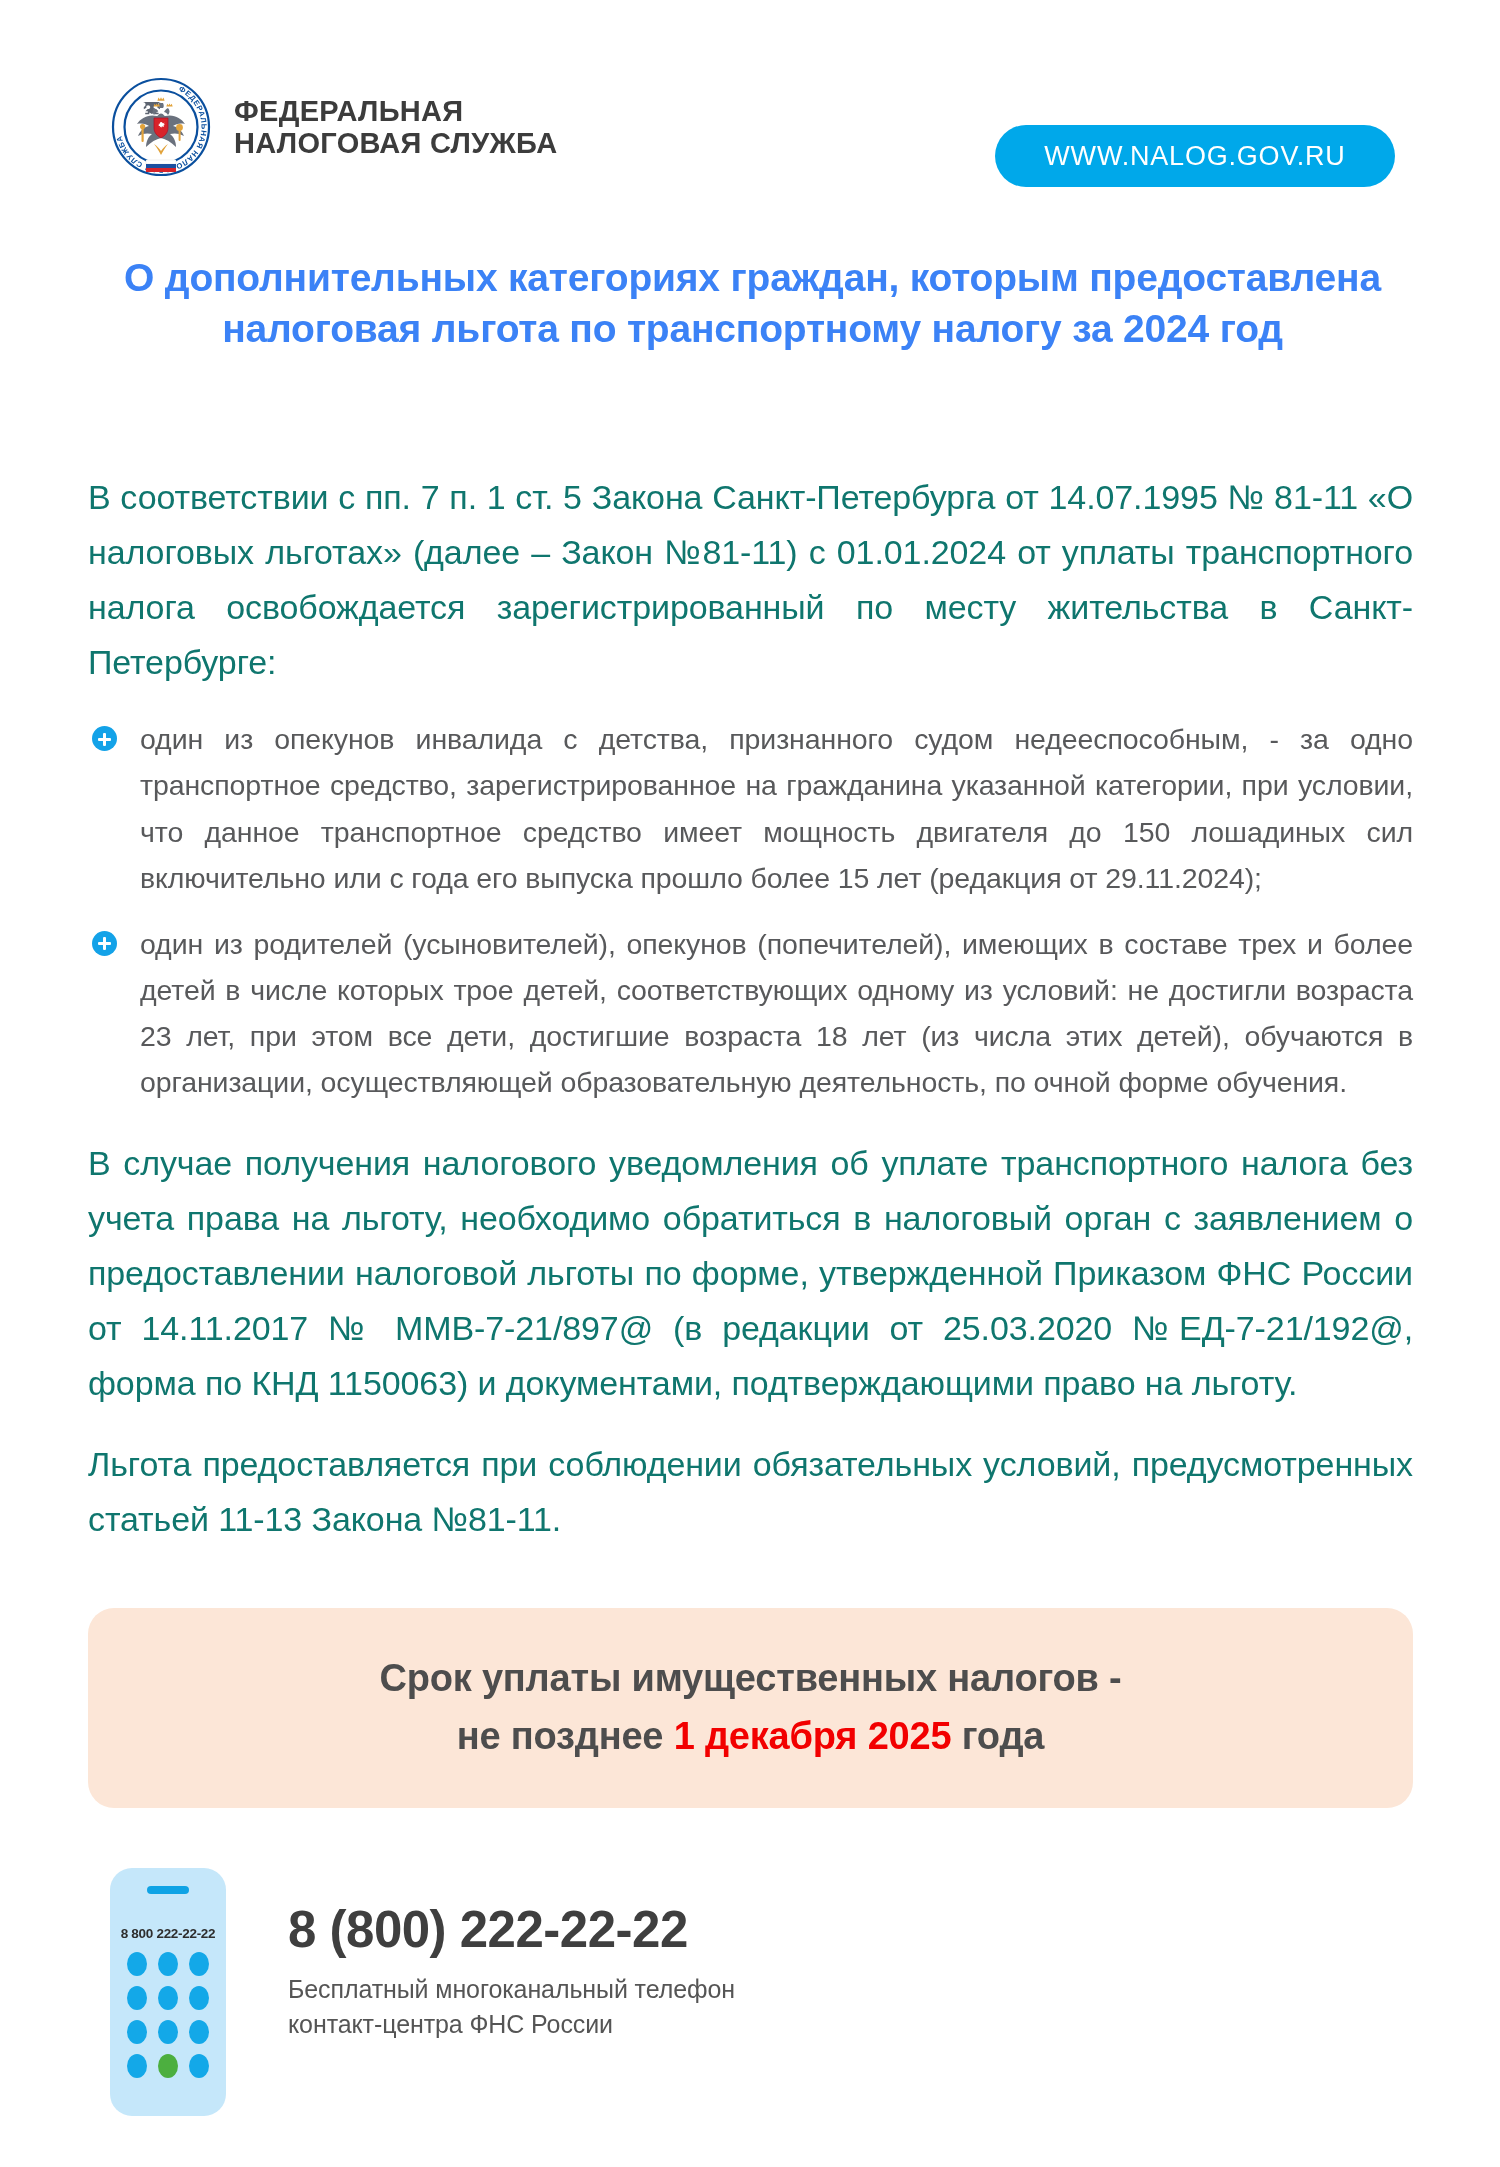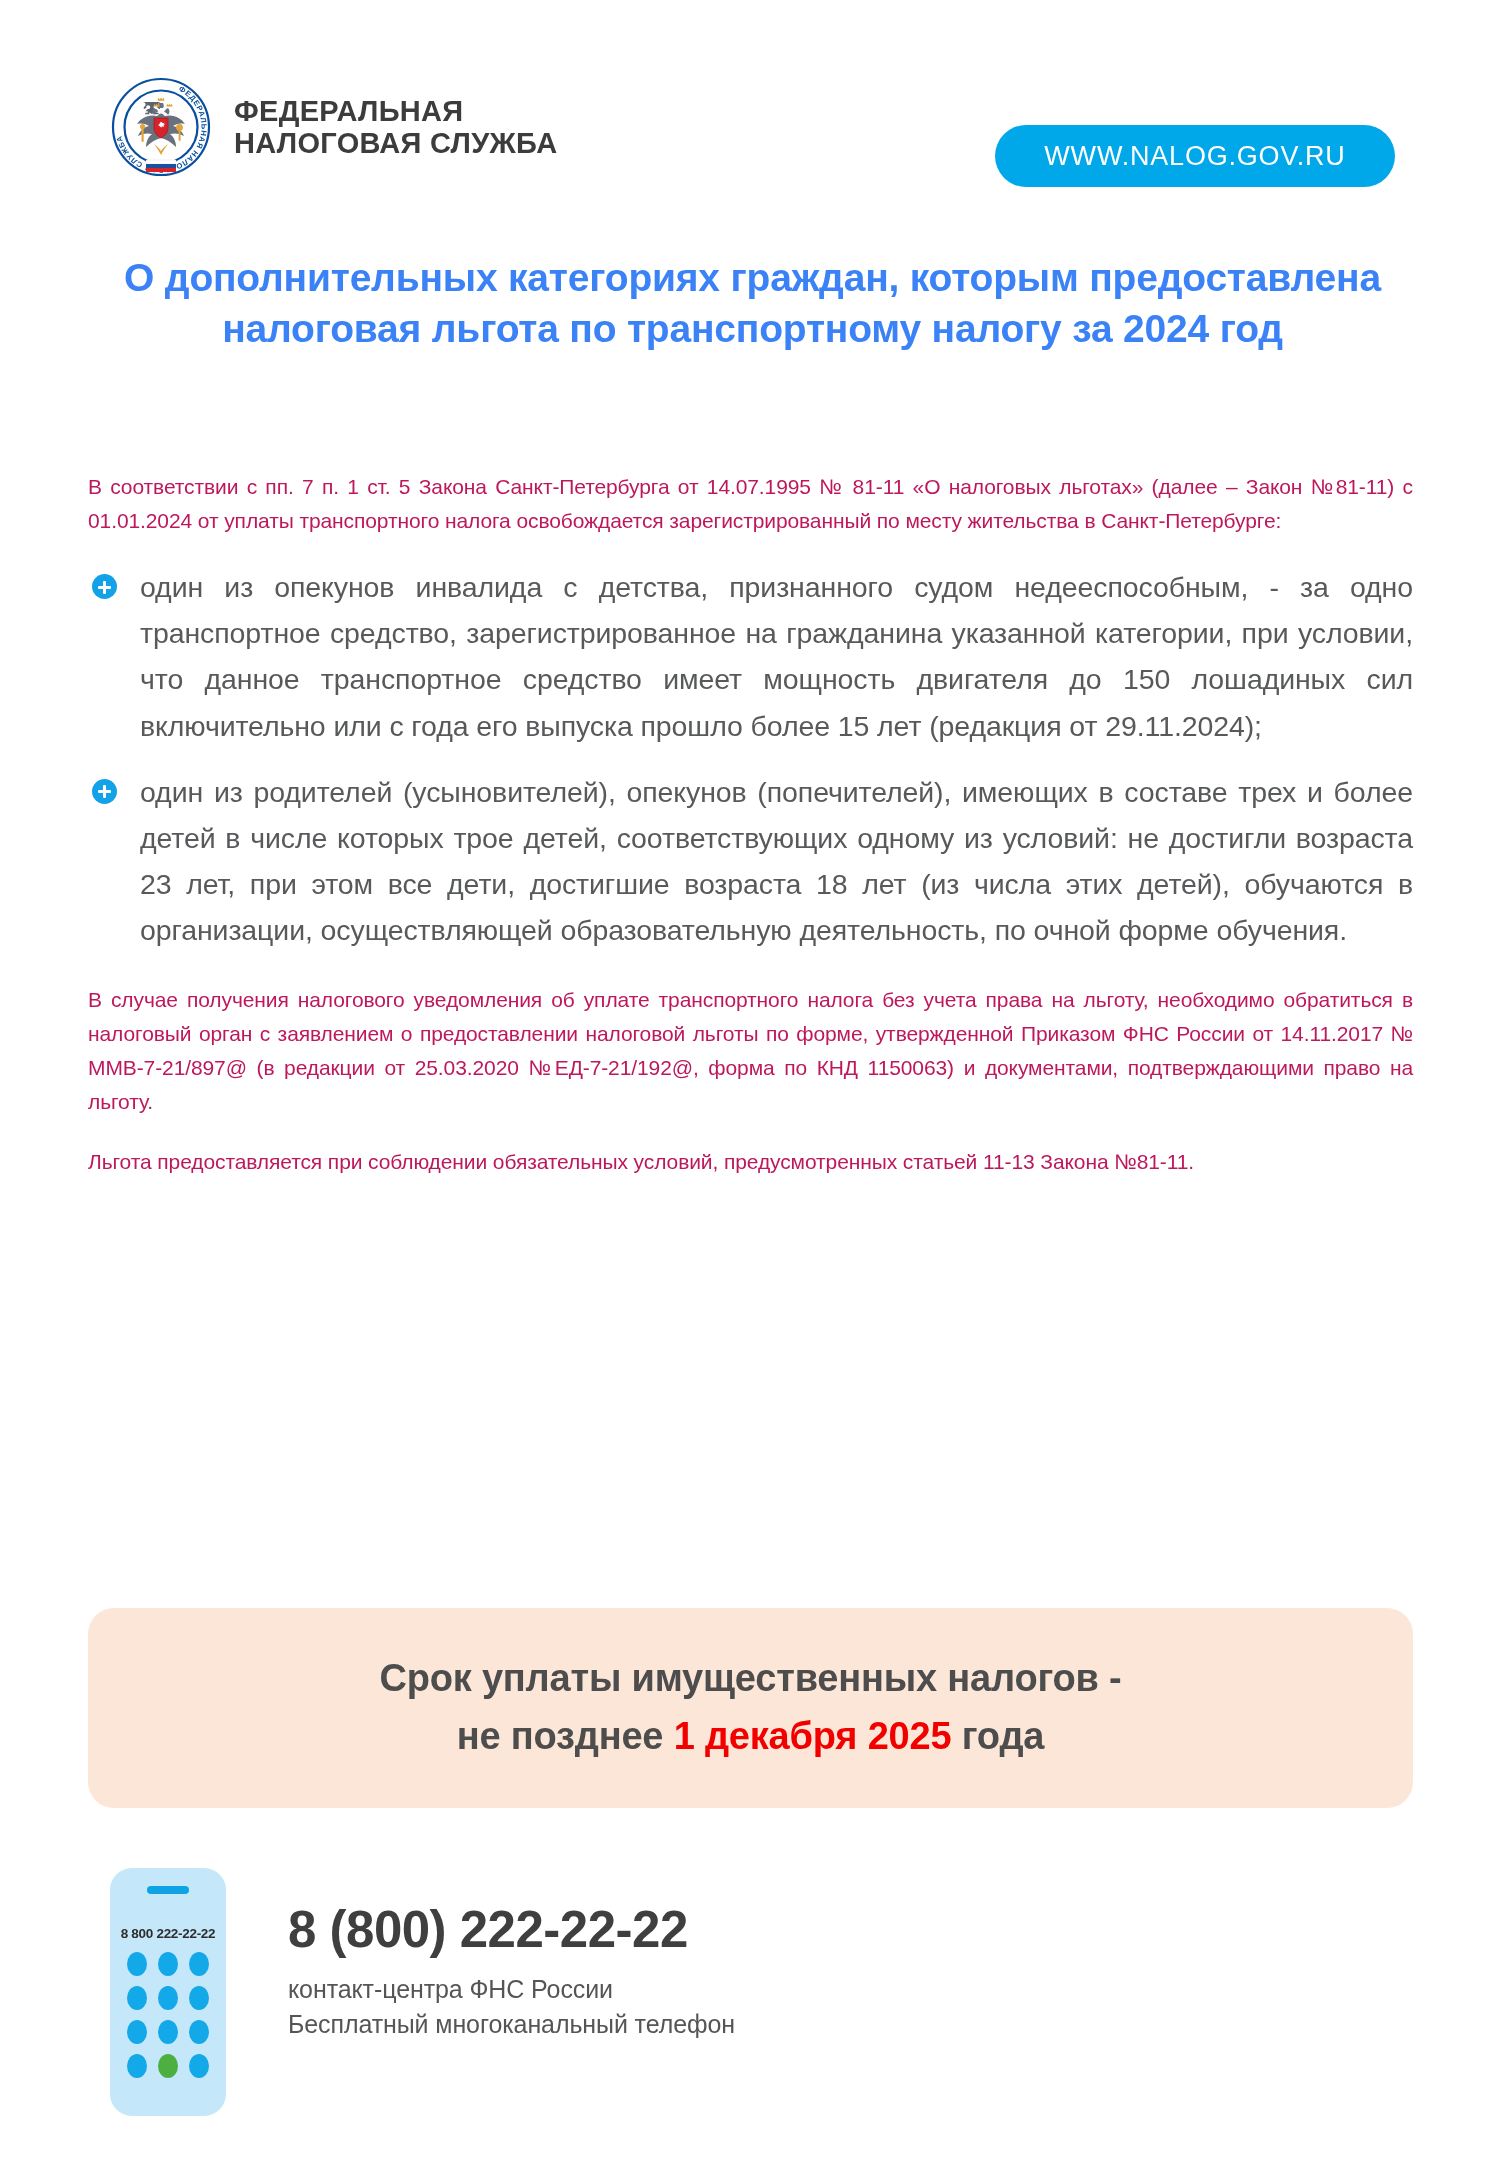--- a/index.html
+++ b/index.html
@@ -95,25 +95,25 @@
 
   
   .content {
     position: absolute;
     top: 470px;
     left: 88px;
     width: 1325px;
   }
   p.para {
     margin: 0 0 26px 0;
-    font-size: 21px;
+    font-size: 34px;
     line-height: 1.62;
     text-align: justify;
     text-justify: inter-word;
-    color: #be185d;
+    color: #0f766e;
     letter-spacing: -0.1px;
   }
   p.para.tight { margin-bottom: 0; }
 
   ul.bullets {
     list-style: none;
     margin: 6px 0 0 0;
     padding: 0;
   }
   ul.bullets li {
@@ -377,18 +377,18 @@
         <div class="key"></div>
         <div class="key"></div>
         <div class="key"></div>
         <div class="key"></div>
         <div class="key green"></div>
         <div class="key"></div>
       </div>
     </div>
     <div class="contact">
       <div class="phone-number">8 (800) 222-22-22</div>
+      <div class="contact-sub">Бесплатный многоканальный телефон</div>
       <div class="contact-sub">контакт-центра ФНС России</div>
-      <div class="contact-sub">Бесплатный многоканальный телефон</div>
     </div>
   </div>
 
 </div>
 
 </body></html>

